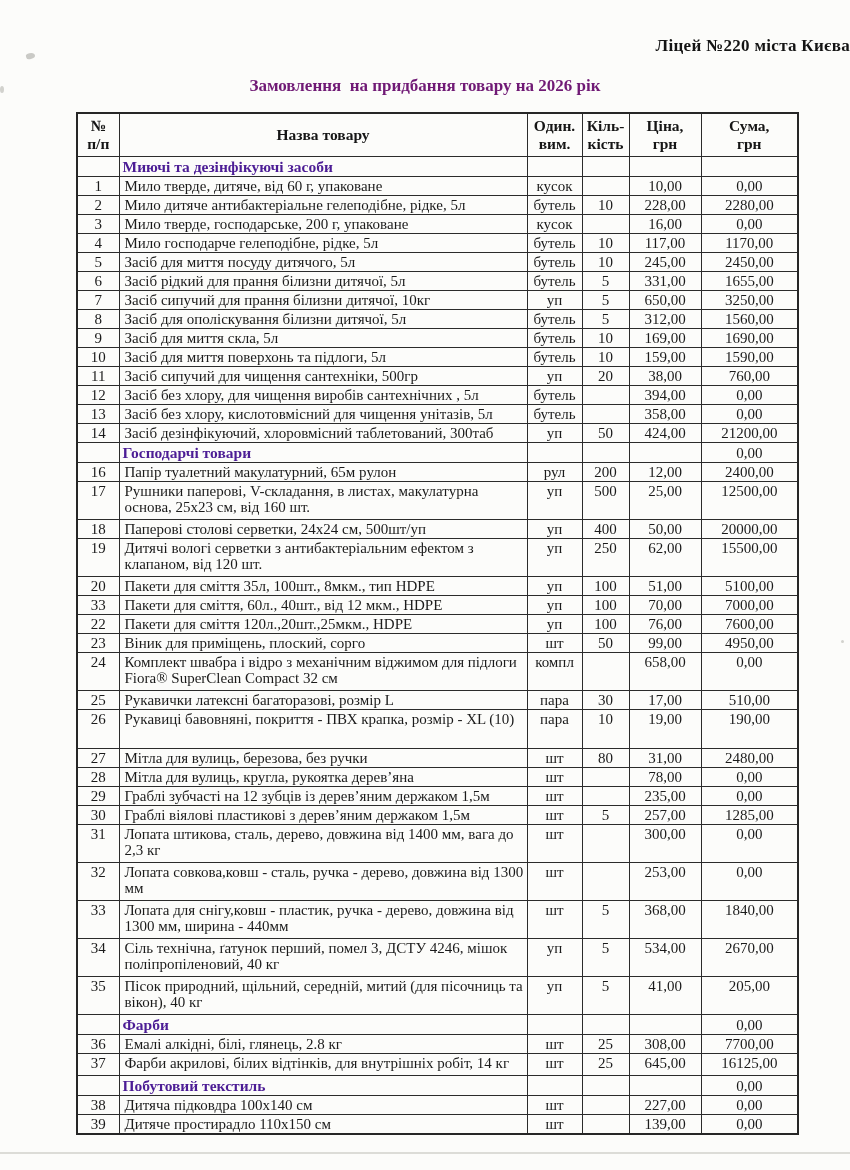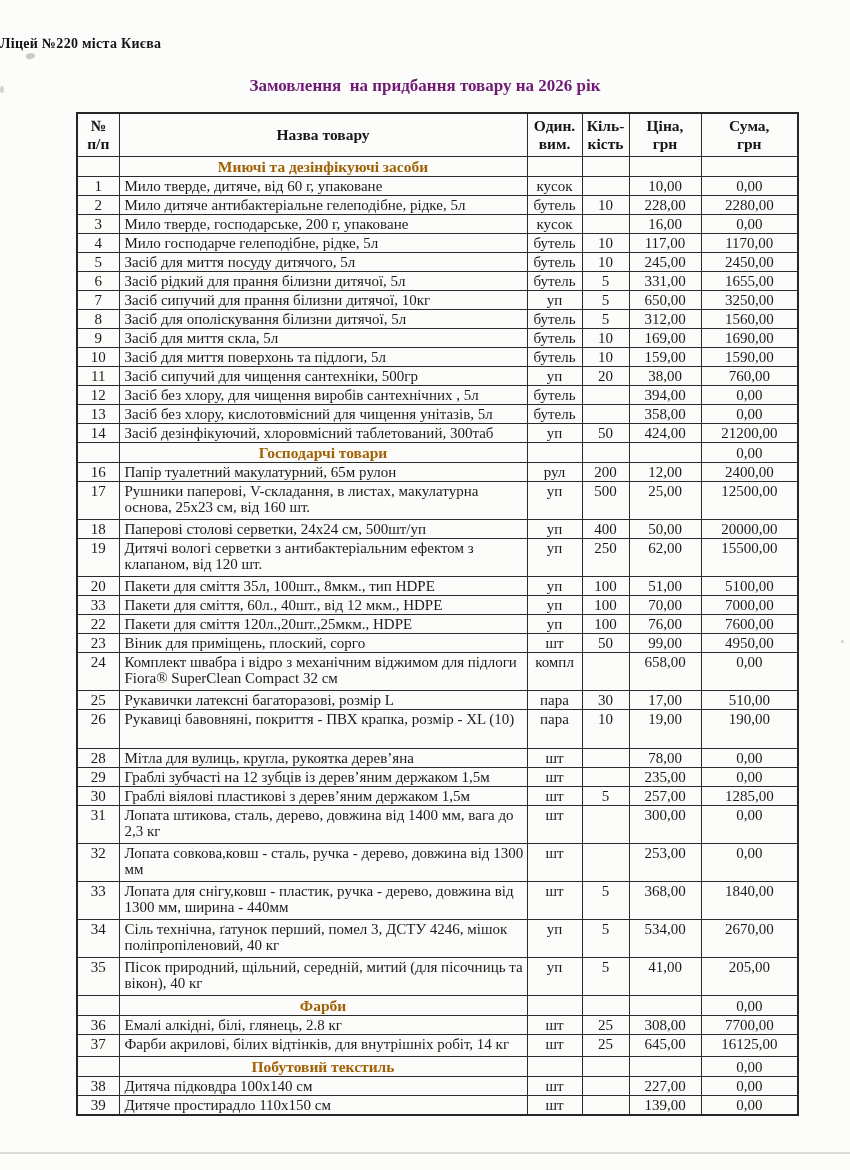--- a/index.html
+++ b/index.html
@@ -7,21 +7,21 @@
     position:relative;
     width:850px; height:1170px;
     margin:0 auto;
     background:#fcfcfa;
     overflow:hidden;
     font-family:"Liberation Serif","DejaVu Serif",serif;
     color:#1b1b1b;
   }
   .doc-title {
     position:absolute; top:36px; left:0; width:100%;
-    text-align:left; font-weight:bold; font-size:14px;
+    text-align:right; font-weight:bold; font-size:17px;
     letter-spacing:0.3px; color:#141414;
   }
   .doc-subtitle {
     position:absolute; top:76px; left:0; width:100%;
     text-align:center; font-weight:bold; font-size:17px;
     white-space:pre; color:#701a75;
   }
   table.order-table {
     position:absolute; top:112px; left:76px;
     width:721px;
@@ -40,21 +40,21 @@
   .order-table td {
     font-size:15px; line-height:16px;
     padding:1px 3px; vertical-align:top;
   }
   tr.item-row td { height:16px; }
   tr.row-tall td { padding-bottom:4px; }
   tr.row-spacer td { padding-bottom:21px; }
   td.name-cell { text-align:left; padding-left:5px; }
   td.num-cell, td.unit-cell, td.qty-cell, td.price-cell, td.sum-cell { text-align:center; }
   tr.section-row td { height:17px; vertical-align:middle; }
-  td.section-name { font-weight:bold; text-align:center; font-size:15.5px; color:#a16207; }
+  td.section-name { font-weight:bold; text-align:left; font-size:15.5px; color:#4c1d95; }
   
   .scan-cut {
     position:absolute; top:1152px; left:0; width:850px; height:18px;
     background:#fcfcfa; border-top:2px solid #dcdcd7;
   }
   .scan-smudge {
     position:absolute; top:53px; left:26px; width:9px; height:6px;
     background:#b9b9b4; border-radius:40% 60% 50% 50%;
     transform:rotate(-15deg); opacity:0.75;
   }
@@ -310,20 +310,28 @@
         </tr>
         <tr class="item-row row-spacer">
           <td class="num-cell">26</td>
           <td class="name-cell">Рукавиці бавовняні, покриття - ПВХ крапка, розмір - XL (10)</td>
           <td class="unit-cell">пара</td>
           <td class="qty-cell">10</td>
           <td class="price-cell">19,00</td>
           <td class="sum-cell">190,00</td>
         </tr>
         <tr class="item-row">
+          <td class="num-cell">27</td>
+          <td class="name-cell">Мітла для вулиць, березова, без ручки</td>
+          <td class="unit-cell">шт</td>
+          <td class="qty-cell">80</td>
+          <td class="price-cell">31,00</td>
+          <td class="sum-cell">2480,00</td>
+        </tr>
+        <tr class="item-row">
           <td class="num-cell">28</td>
           <td class="name-cell">Мітла для вулиць, кругла, рукоятка дерев’яна</td>
           <td class="unit-cell">шт</td>
           <td class="qty-cell"></td>
           <td class="price-cell">78,00</td>
           <td class="sum-cell">0,00</td>
         </tr>
         <tr class="item-row">
           <td class="num-cell">29</td>
           <td class="name-cell">Граблі зубчасті  на 12 зубців із дерев’яним держаком 1,5м</td>

